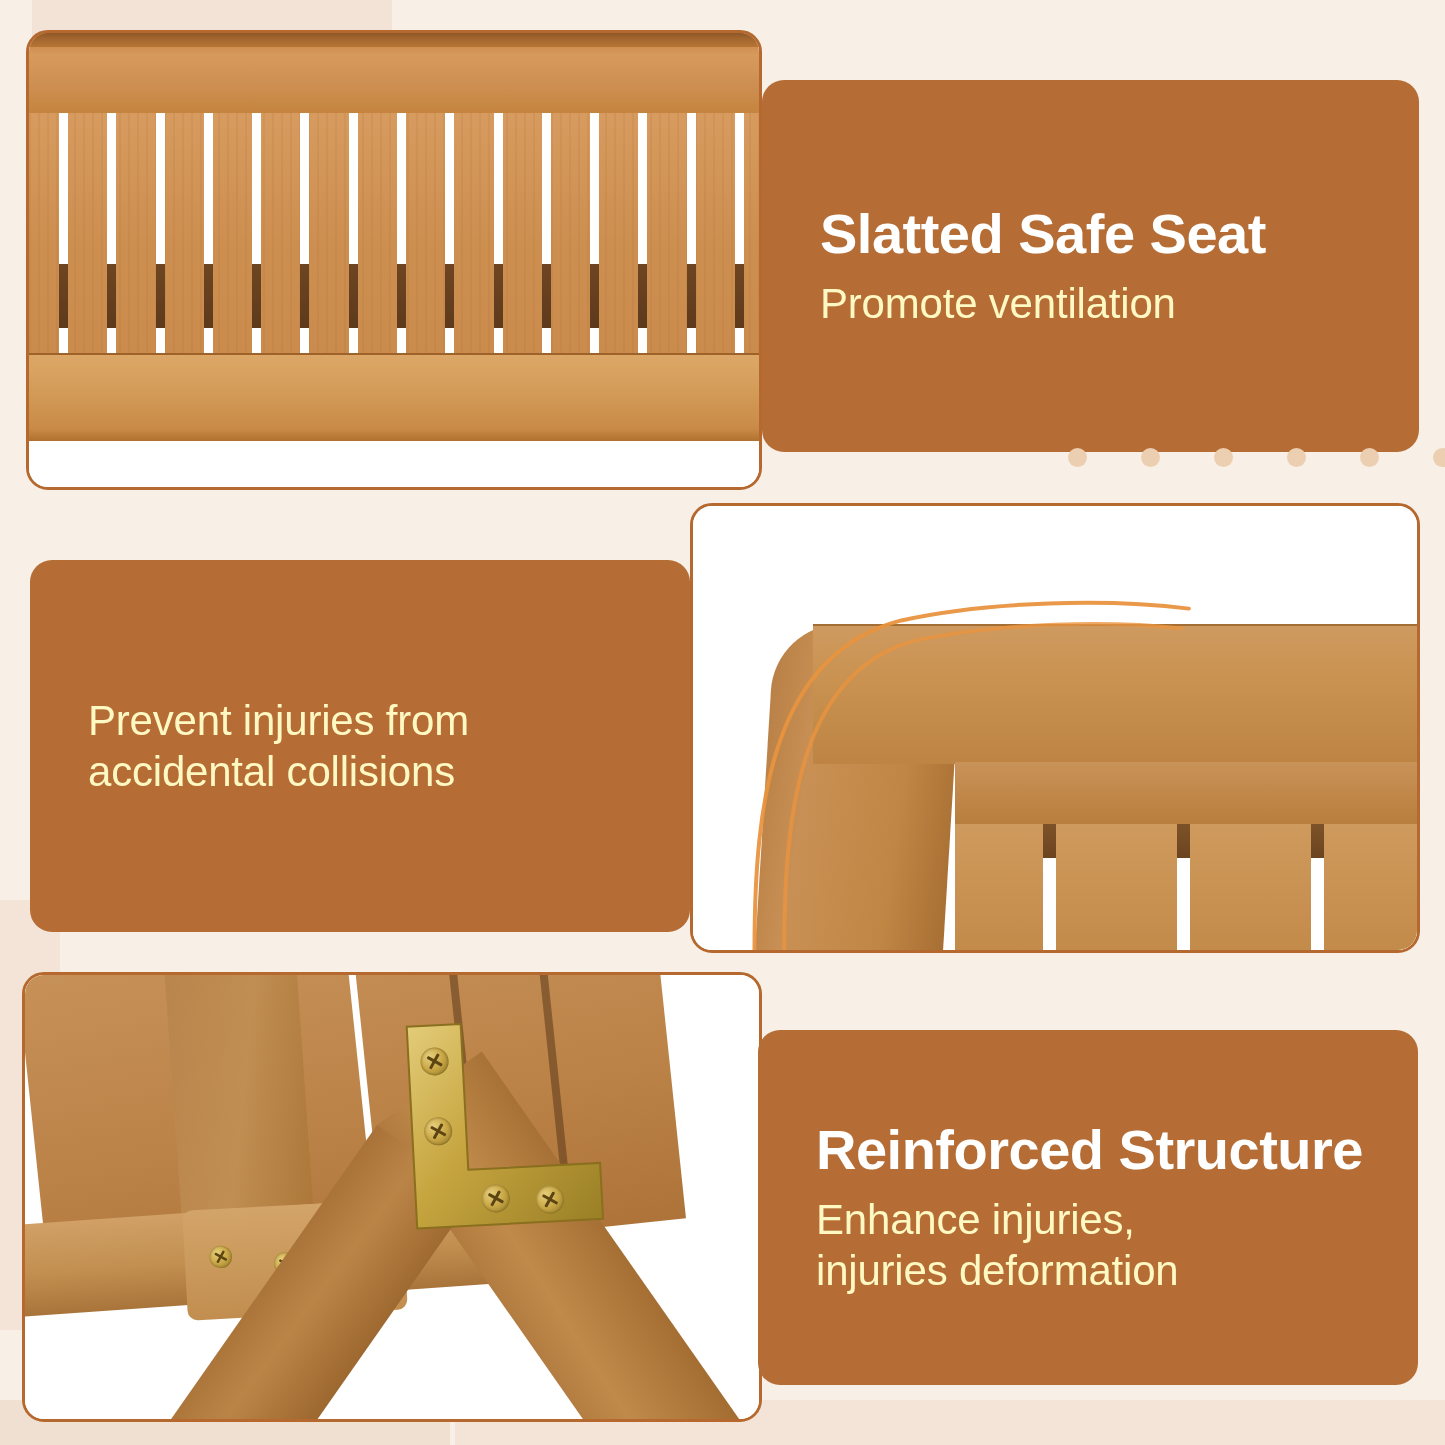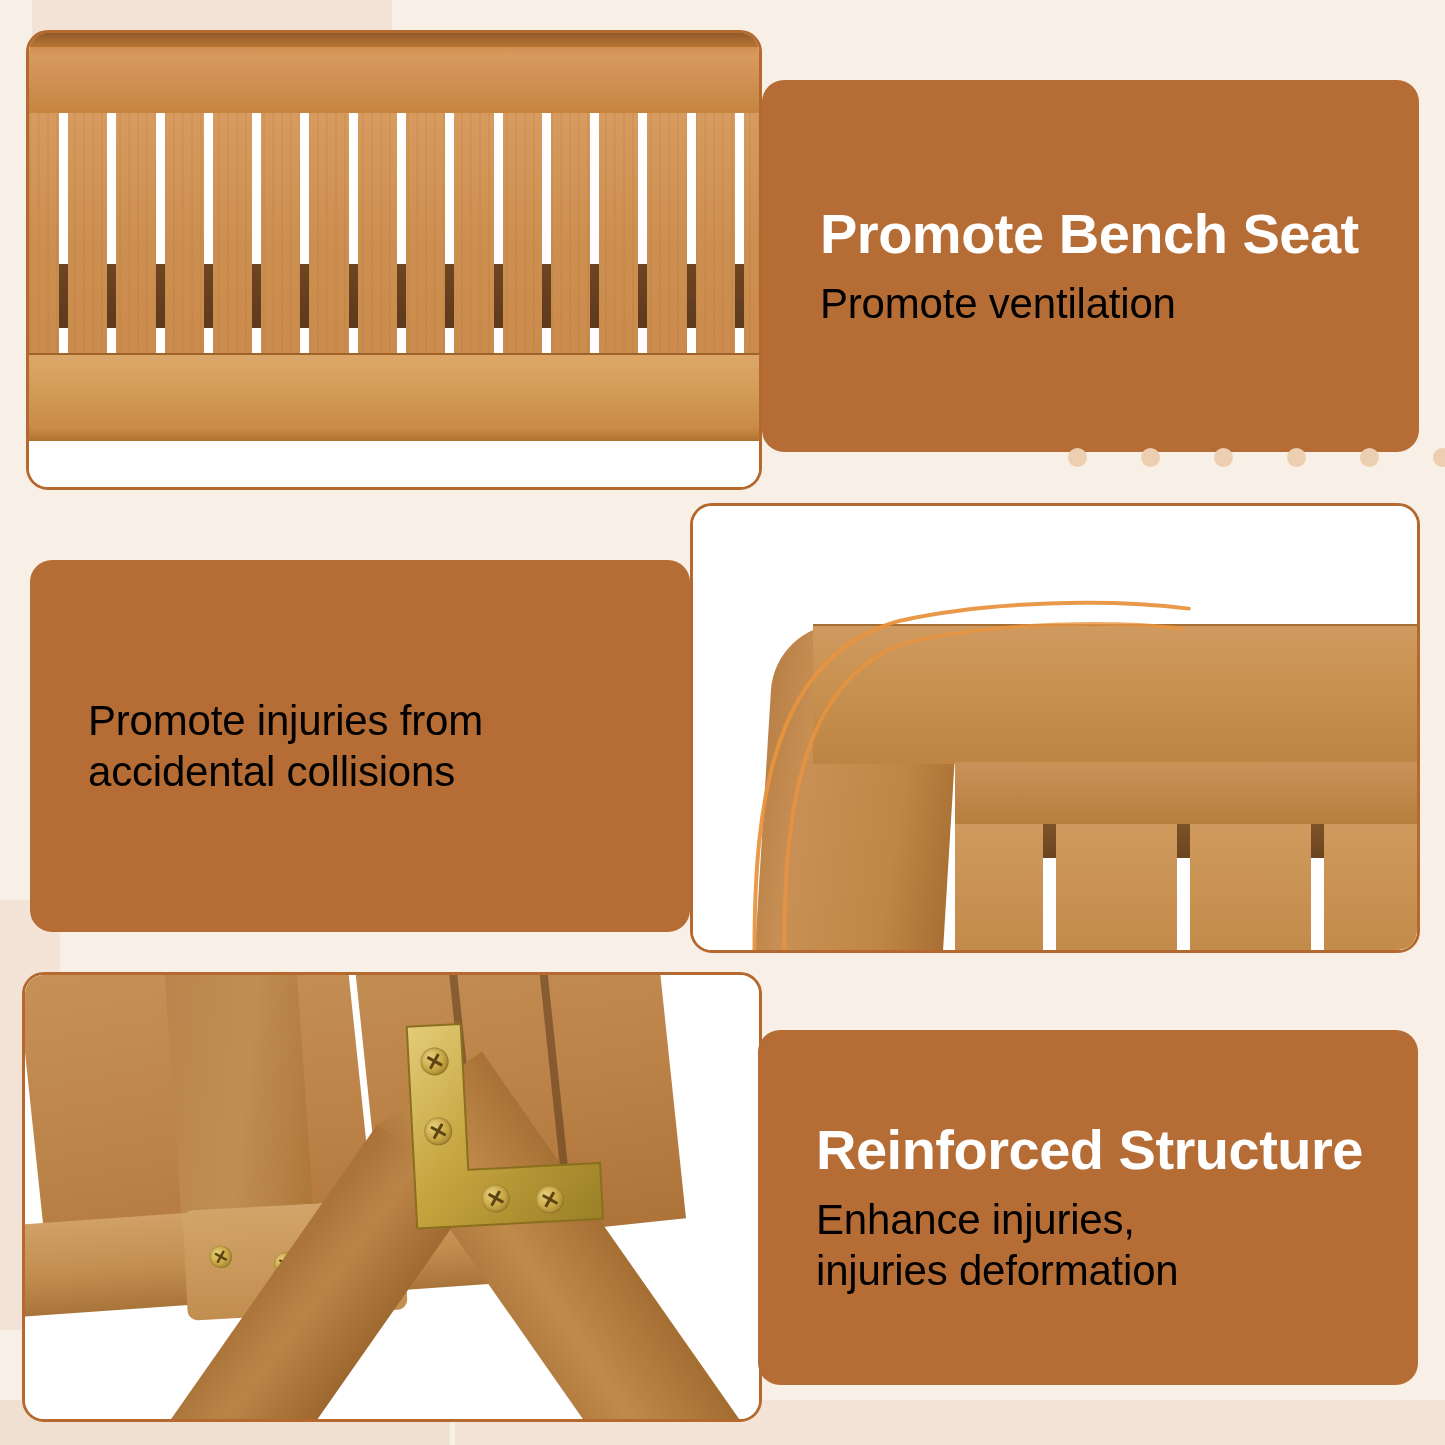--- a/index.html
+++ b/index.html
@@ -51,21 +51,21 @@
   .t-title{
     color:#ffffff;
     font-weight:bold;
     font-size:56px;
     line-height:1.12;
     letter-spacing:-0.5px;
     margin:0 0 12px 0;
     white-space:nowrap;
   }
   .t-sub{
-    color:#000000;
+    color:#fef9c3;
     font-weight:normal;
     font-size:42px;
     line-height:1.22;
     margin:0;
     letter-spacing:-0.2px;
   }
 
   
   .dots{
     position:absolute;display:flex;align-items:center;gap:54px;
@@ -230,36 +230,36 @@
           <div class="gap" style="left: 609.429px;"></div>
           <div class="gap" style="left: 657.714px;"></div>
           <div class="gap" style="left: 706px;"></div>
         </div>
       <div class="slat-botrail"></div>
       <div class="slat-white-foot"></div>
     </div>
   </div>
 
   <div class="text-card" id="text-slats">
-    <h2 class="t-title">Promote Bench Seat</h2>
+    <h2 class="t-title">Slatted Safe Seat</h2>
     <p class="t-sub">Promote ventilation</p>
   </div>
 
   <div class="dots" id="dots-row">
       <div class="dot" style="background: rgb(236, 207, 177);"></div>
       <div class="dot" style="background: rgb(236, 207, 177);"></div>
       <div class="dot" style="background: rgb(236, 207, 177);"></div>
       <div class="dot" style="background: rgb(236, 207, 177);"></div>
       <div class="dot" style="background: rgb(236, 207, 177);"></div>
       <div class="dot" style="background: rgb(236, 207, 177);"></div>
     </div>
 
   <div class="text-card" id="text-corners">
     <p class="t-sub">
-      <span>Promote injuries from</span><br>
+      <span>Prevent injuries from</span><br>
       <span>accidental collisions</span>
     </p>
   </div>
 
   <div class="photo-card" id="photo-corner">
     <div class="corner-scene">
       <div class="corner-leg"></div>
       <div class="corner-top-slab"></div>
       <div class="corner-rail"></div>
       <div class="corner-slats" id="corner-slats">

